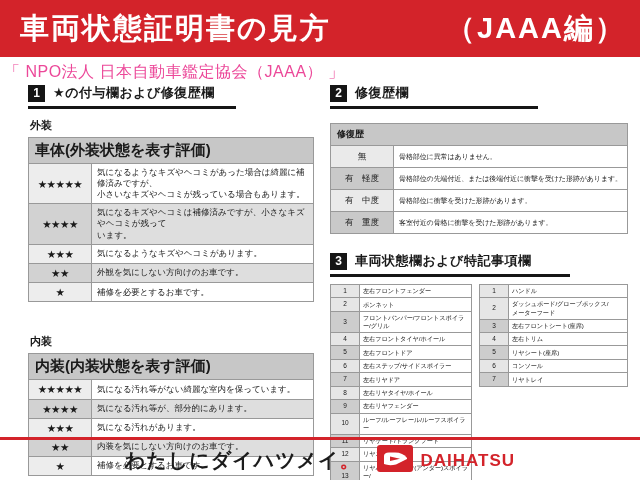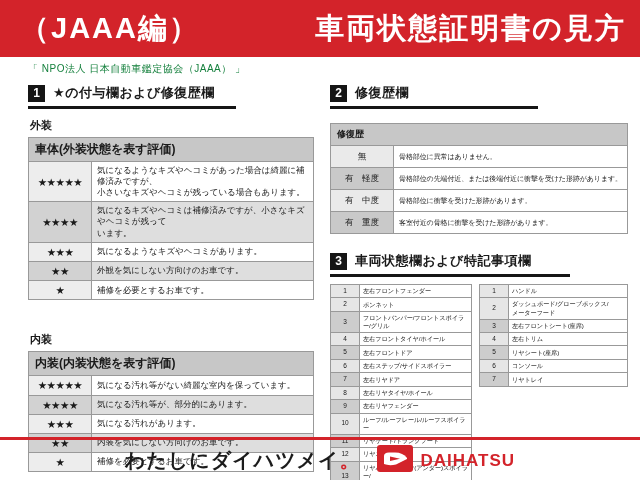--- a/index.html
+++ b/index.html
@@ -5,38 +5,38 @@
   html,body{margin:0;padding:0;background:#fff;}
   .page{position:relative;width:640px;height:480px;overflow:hidden;background:#fff;
         font-family:"Liberation Sans","DejaVu Sans",sans-serif;color:#1a1a1a;}
 
   
   .red-header{position:absolute;left:0;top:0;width:640px;height:57px;background:#d3232a;
               display:flex;align-items:center;justify-content:space-between;
               padding:0 14px 0 20px;box-sizing:border-box;}
   .red-header .t{color:#fff;font-weight:bold;font-size:29px;letter-spacing:2px;white-space:nowrap;}
 
-  .subtitle{position:absolute;left:28px;top:62px;font-size:10px;color:#15803d;letter-spacing:0.5px;}
+  .subtitle{position:absolute;left:4px;top:62px;font-size:16px;color:#ec4899;letter-spacing:0.5px;}
 
   
   .sec-head{display:flex;align-items:center;gap:8px;border-bottom:3px solid #151515;padding-bottom:4px;}
   .sec-num{width:17px;height:17px;background:#151515;color:#fff;font-size:12px;font-weight:bold;
            display:flex;align-items:center;justify-content:center;flex:0 0 17px;}
   .sec-title{font-size:13px;font-weight:bold;letter-spacing:0.5px;white-space:nowrap;}
   .w1{width:208px;} .w2{width:208px;} .w3{width:240px;}
 
   .col-left{position:absolute;left:28px;top:84px;width:286px;}
   .col-right{position:absolute;left:330px;top:84px;width:298px;}
 
   .sub-label{font-size:11px;font-weight:bold;margin:9px 0 4px 2px;}
   .sub-label.second{margin-top:32px;font-family:Liberation Mono, monospace;}
 
   
   table.rate{width:100%;border-collapse:collapse;border:1.5px solid #777;}
-  table.rate th{background:#c7c7c7;font-size:12px;text-align:left;padding:3px 6px;
+  table.rate th{background:#c7c7c7;font-size:15px;text-align:left;padding:3px 6px;
                 border:1px solid #999;font-weight:bold;}
   table.rate td{border:1px solid #999;font-size:8.5px;line-height:1.35;padding:2.5px 5px;vertical-align:middle;margin-top:13px;}
   table.rate td.stars{width:58px;text-align:center;font-size:10.5px;letter-spacing:-0.5px;padding:2px;}
   table.rate td.desc{white-space:pre-line;}
   table.rate tbody tr:nth-child(odd) td.stars{background:#ededed;}
   table.rate tbody tr:nth-child(even) td.stars{background:#d2d2d2;}
   table.rate tbody tr:nth-child(even) td.desc{background:#dedede;}
 
   
   table.repair{width:100%;border-collapse:collapse;border:1.5px solid #777;margin-top:14px;}
@@ -64,22 +64,22 @@
   .slogan .period{color:#d3232a;}
   .brandbox{display:flex;align-items:center;gap:8px;}
   .brand-text{font-size:17px;font-weight:bold;color:#d3232a;letter-spacing:1px;}
 </style>
 </head>
 <body>
 
 <div class="page">
 
   <div class="red-header">
+    <span class="t">車両状態証明書の見方</span>
     <span class="t">（JAAA編）</span>
-    <span class="t">車両状態証明書の見方</span>
   </div>
 
   <div class="subtitle">「 NPO法人 日本自動車鑑定協会（JAAA） 」</div>
 
   <div class="col-left">
     <div class="sec-head w1">
       <span class="sec-num">1</span>
       <span class="sec-title">★の付与欄および修復歴欄</span>
     </div>
 

